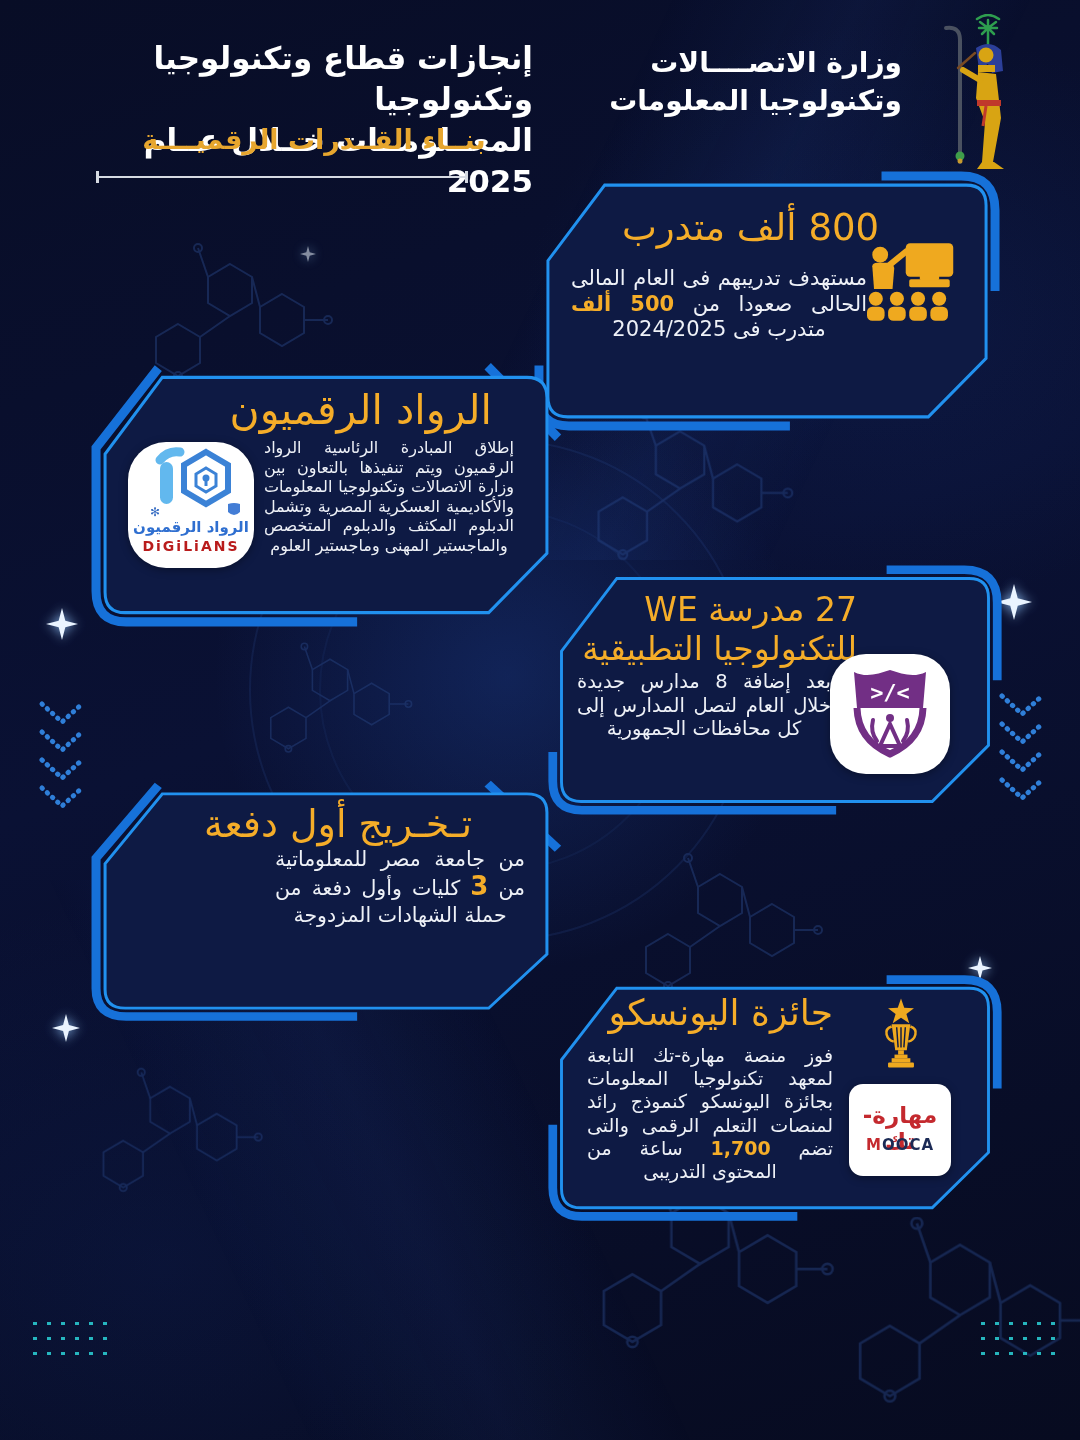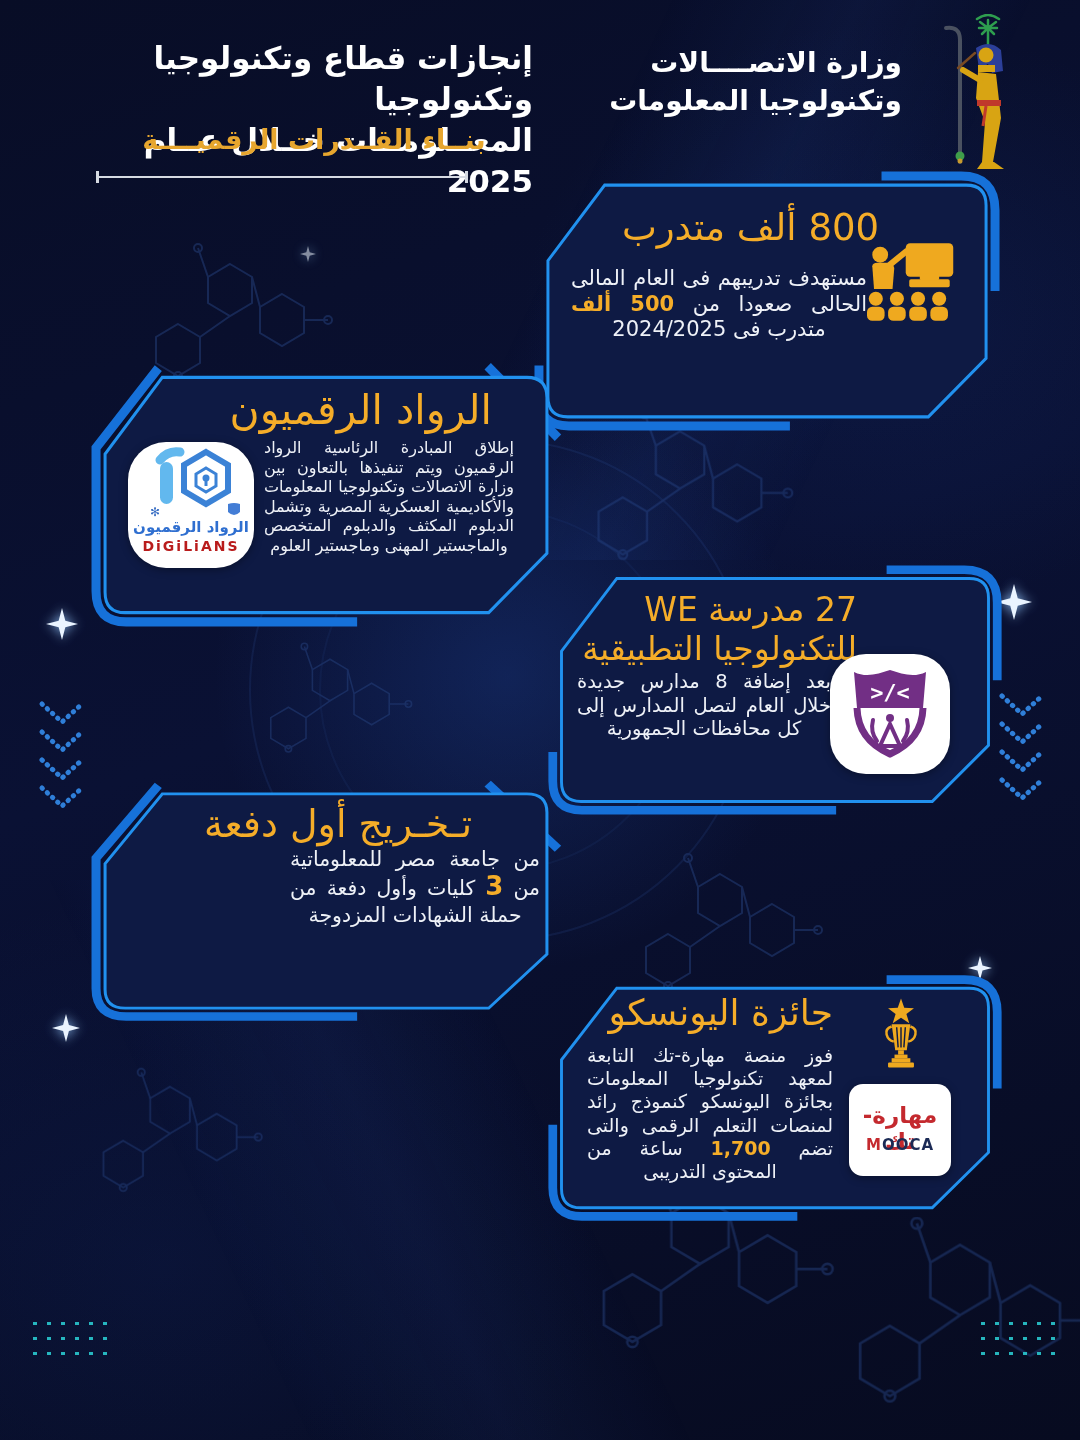--- a/index.html
+++ b/index.html
@@ -58,21 +58,21 @@
   #card-digilians .c-body{left:164px;top:66px;width:250px;font-size:16px;line-height:19.6px;}
   #card-digilians .squircle{left:28px;top:70px;width:126px;height:126px;border-radius:38px;}
 
   #card-we{left:557px;top:574px;width:436px;height:232px;}
   #card-we .c-title{left:14px;top:16px;width:286px;font-size:33px;line-height:39px;}
   #card-we .c-body{left:20px;top:96px;width:254px;font-size:19.5px;line-height:23.5px;}
   #card-we .squircle{left:273px;top:80px;width:120px;height:120px;border-radius:36px;}
 
   #card-eui{left:100px;top:790px;width:452px;height:222px;}
   #card-eui .c-title{left:80px;right:80px;top:12px;font-size:38px;}
-  #card-eui .c-body{left:190px;top:56px;width:250px;font-size:20.5px;line-height:27px;}
+  #card-eui .c-body{left:175px;top:56px;width:250px;font-size:20.5px;line-height:27px;}
   #card-eui .circle{left:34px;top:44px;width:130px;height:130px;}
 
   #card-unesco{left:557px;top:984px;width:436px;height:228px;}
   #card-unesco .c-title{left:30px;top:8px;width:246px;font-size:36px;}
   #card-unesco .c-body{left:30px;top:60px;width:246px;font-size:19px;line-height:23.2px;}
   #card-unesco .icon-trophy{position:absolute;left:308px;top:2px;width:72px;height:94px;}
   #card-unesco .squircle{left:292px;top:100px;width:102px;height:92px;border-radius:14px;}
 
   
   .dg-ar{top:76px;font-size:15px;font-weight:bold;color:#2f6fd0;}

